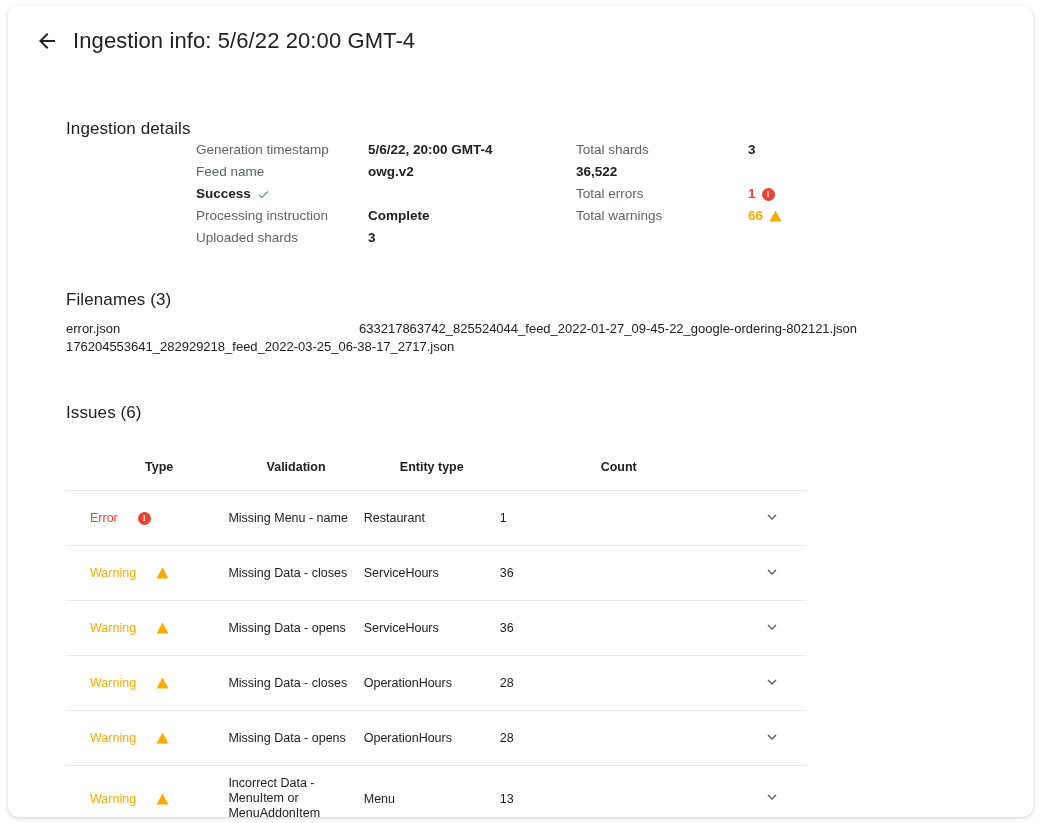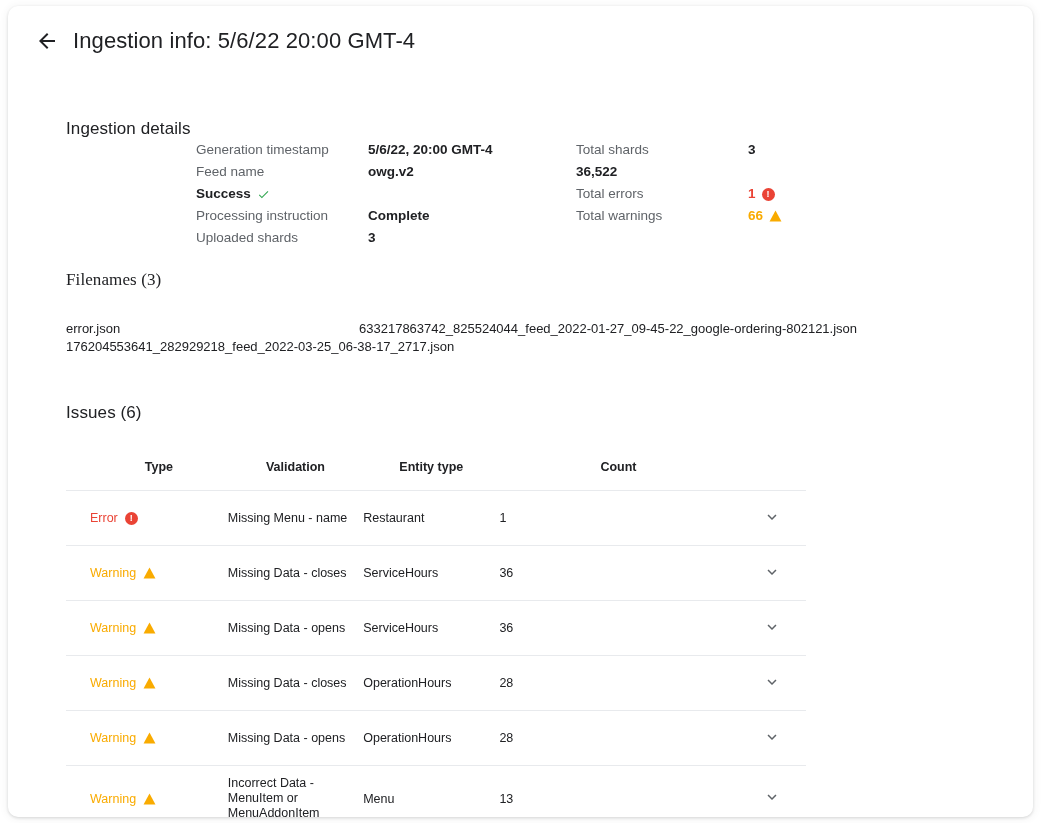--- a/index.html
+++ b/index.html
@@ -126,22 +126,21 @@
     font-weight: bold;
     line-height: 1;
     font-family: "Liberation Sans", sans-serif;
   }
   .icon-warn-tri { display:inline-block; line-height:0; }
 
   
   #filenames-heading {
     position: absolute;
     left: 58px;
-    top: 264px;
-    font-family: Liberation Serif, serif;
+    top: 284px;
   }
   .filenames {
     position: absolute;
     left: 58px;
     top: 314px;
     width: 900px;
     font-size: 13px;
     color: #202124;
     line-height: 18px;
   }
@@ -184,21 +183,21 @@
   }
   .col-type   { width: 142px; padding-left: 24px !important; }
   .col-valid  { width: 138px; }
   .col-entity { width: 139px; margin-left: 20px; }
   .col-count  { width: 250px; }
   .col-expand { width: 71px; }
 
   .type-cell {
     display: flex;
     align-items: center;
-    gap: 7px;
+    gap: 20px;
     white-space: nowrap;
     text-align: right;
   }
   .type-cell.error { color: #ea4335; }
   .type-cell.warning { color: #f9ab00; }
 
   .row-tall td { padding-top: 10px; padding-bottom: 10px; }
   .valid-multiline { line-height: 15px; }
 
   .expand-btn {

